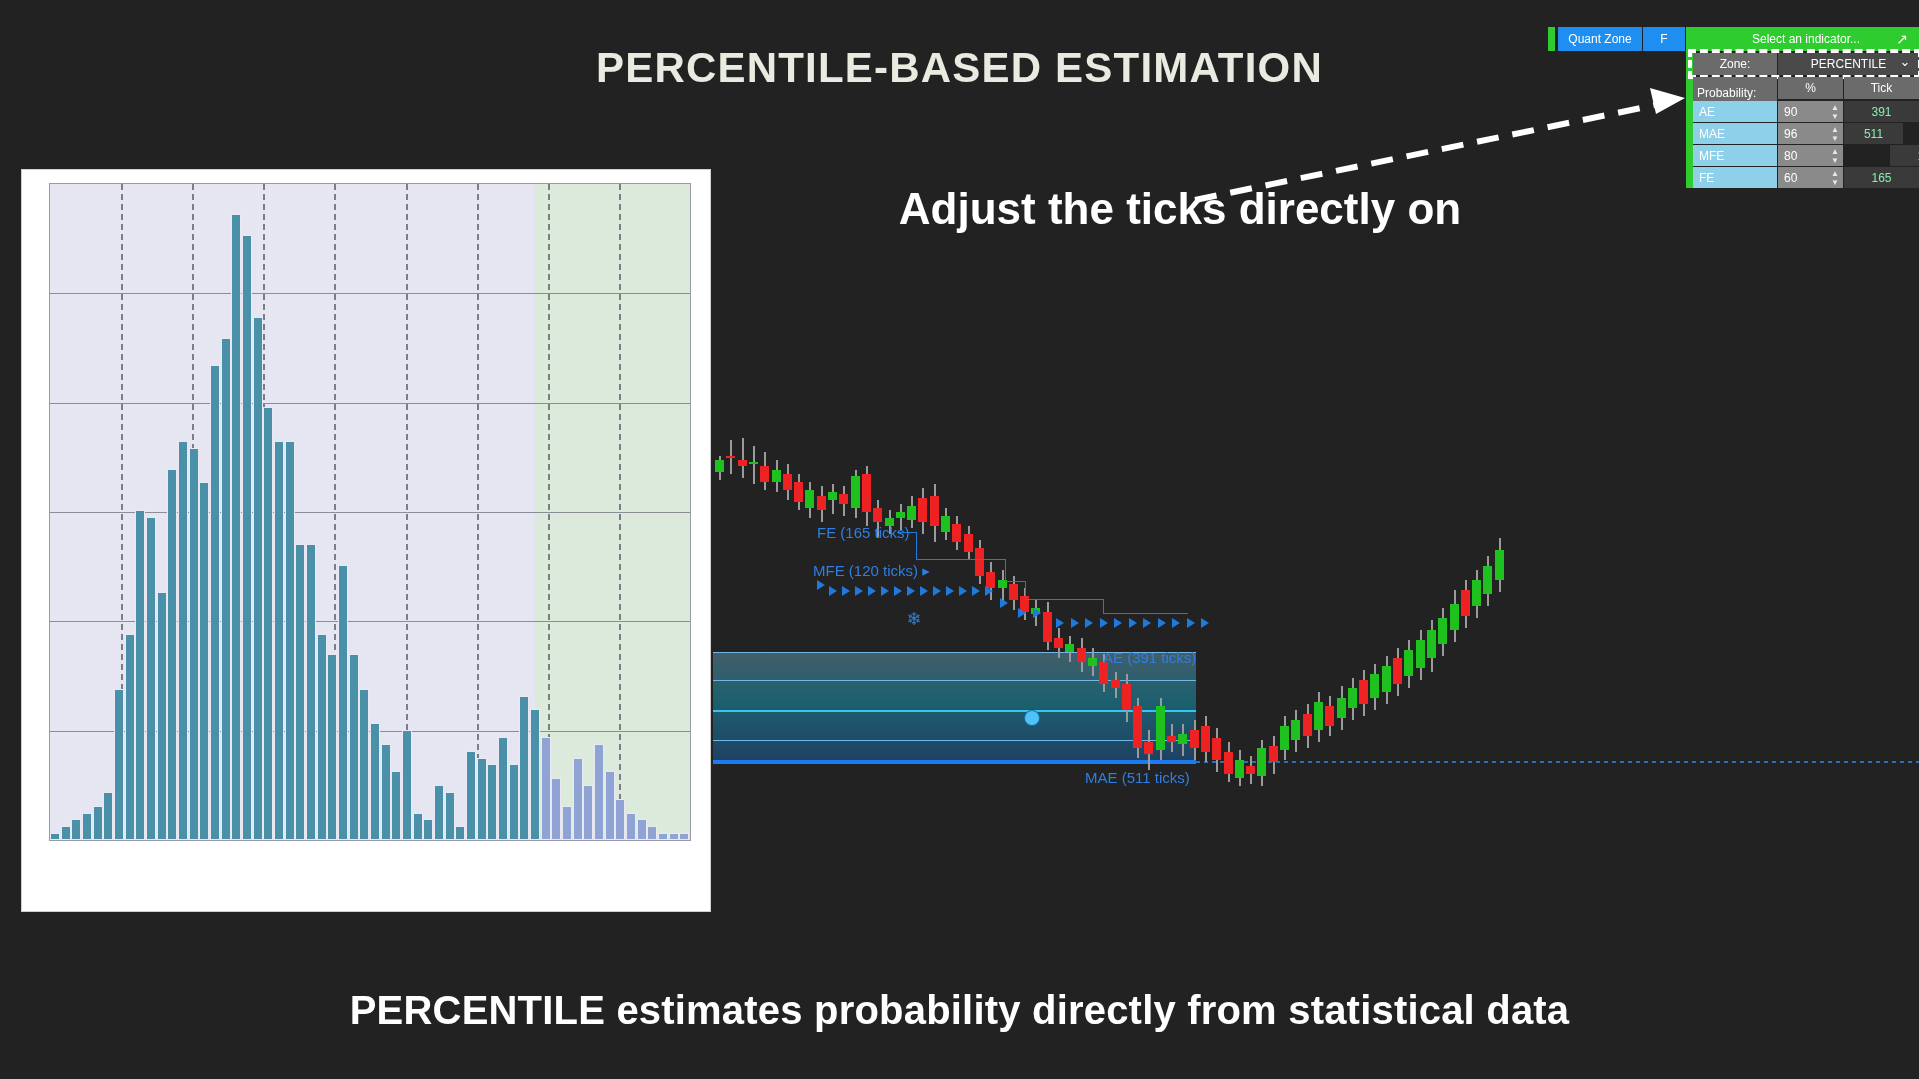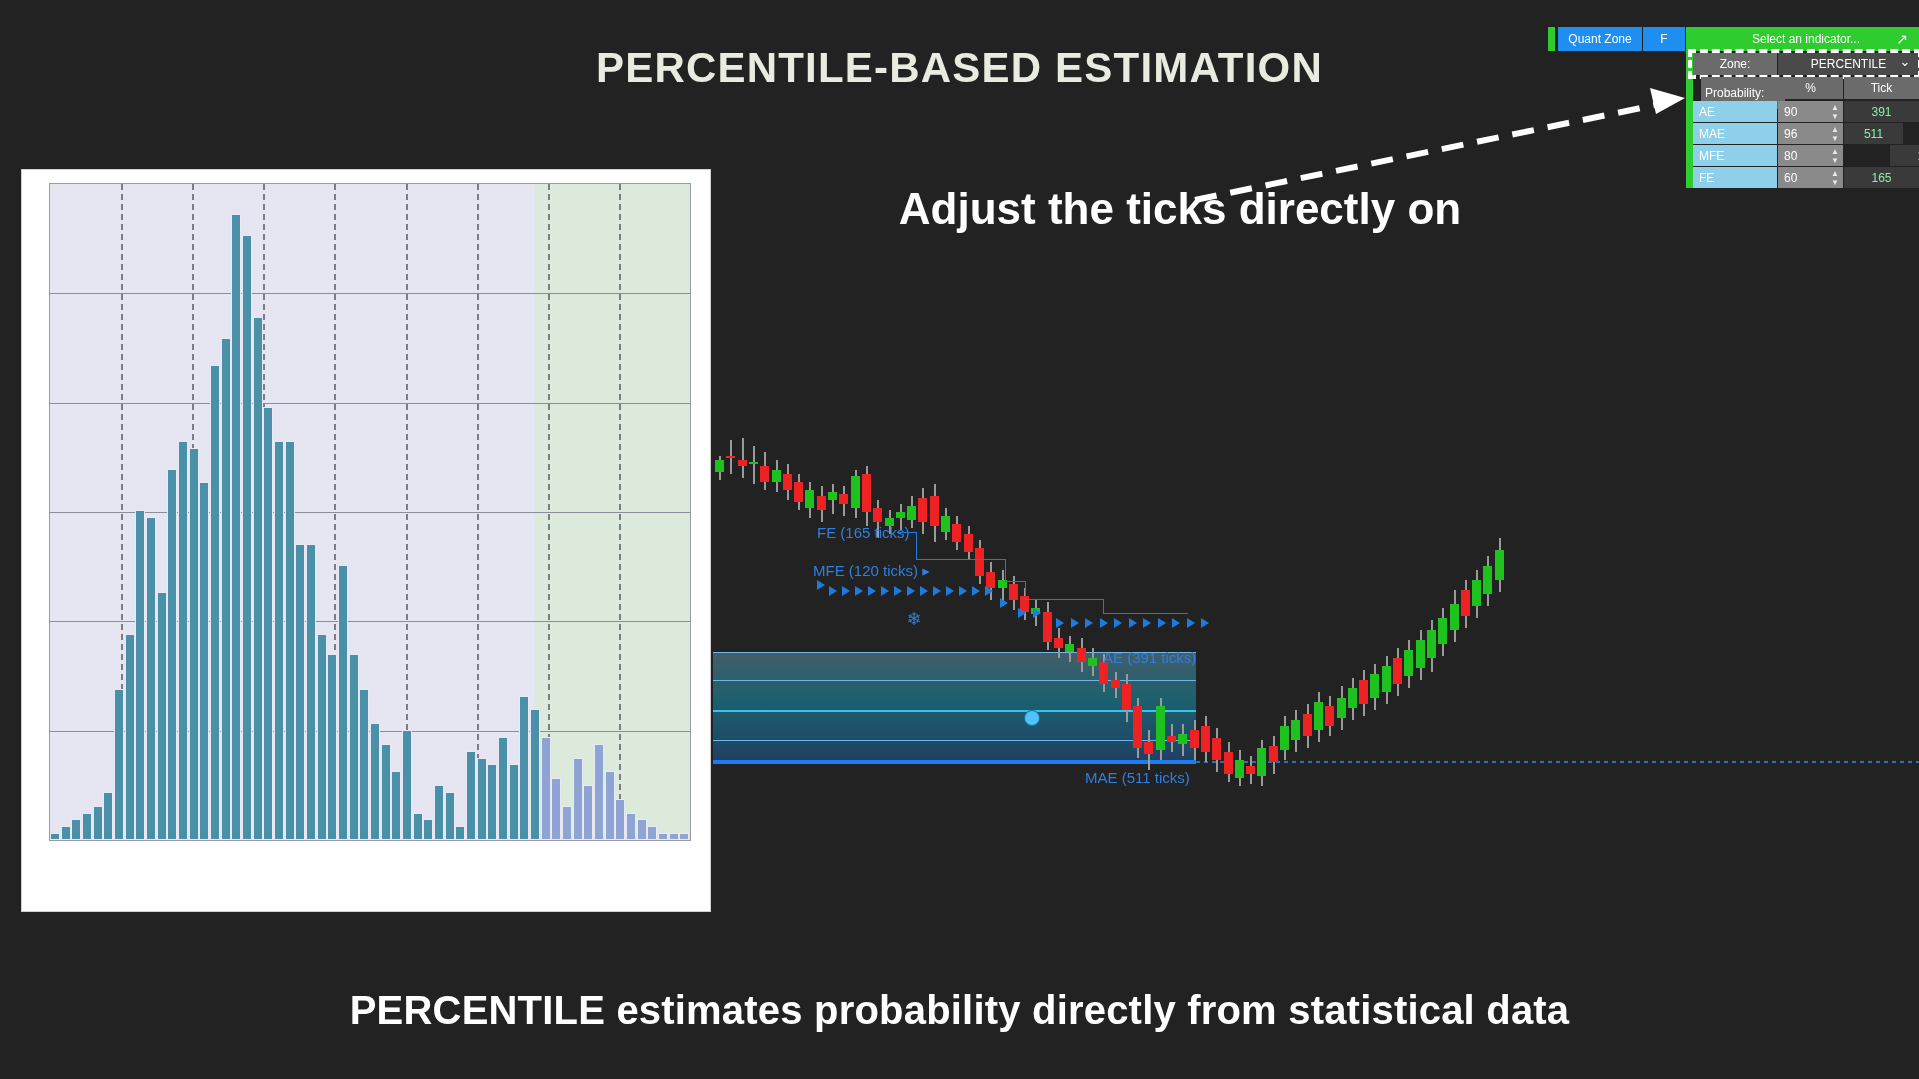--- a/index.html
+++ b/index.html
@@ -407,21 +407,21 @@
   <div class="abs" id="sel-ind">Select an indicator...</div>
   <div class="abs" id="sel-pop">↗</div>
 
   <div class="abs gstrip" style="left:144px;top:28px;height:137px;"></div>
 
   <div class="abs cell hdr" style="left:151px;top:30px;width:84px;height:22px;">Zone:</div>
   <div class="abs cell" style="left:236px;top:30px;width:141px;height:22px;background:#4a4a4a;color:#ffffff;justify-content:center;">PERCENTILE</div>
   <div class="abs" style="left:356px;top:31px;width:14px;height:20px;color:#ffffff;font-size:13px;text-align:center;">⌄</div>
   <div class="abs" id="mode-hl"></div>
 
-  <div class="abs cell hdr" style="left:151px;top:54px;width:84px;height:32px;justify-content:flex-start;padding-left:4px;margin-left:8px;">Probability:</div>
+  <div class="abs cell hdr" style="left:151px;top:54px;width:84px;height:32px;justify-content:flex-start;padding-left:4px;">Probability:</div>
   <div class="abs cell hdr" style="left:236px;top:54px;width:65px;height:22px;">%</div>
   <div class="abs cell hdr" style="left:302px;top:54px;width:75px;height:22px;">Tick</div>
 
   <div id="ctrl-rows">
       <div class="abs cell lbl" style="left: 151px; top: 78px; width: 84px; height: 21px;">AE</div>
       <div class="abs cell num" style="left: 236px; top: 78px; width: 65px; height: 21px; position: absolute;">90<div class="spin">
           <div>▲</div>
           <div>▼</div>
         </div></div>
       <div class="abs cell tick" style="left: 302px; top: 78px; width: 75px; height: 21px;">391</div>

